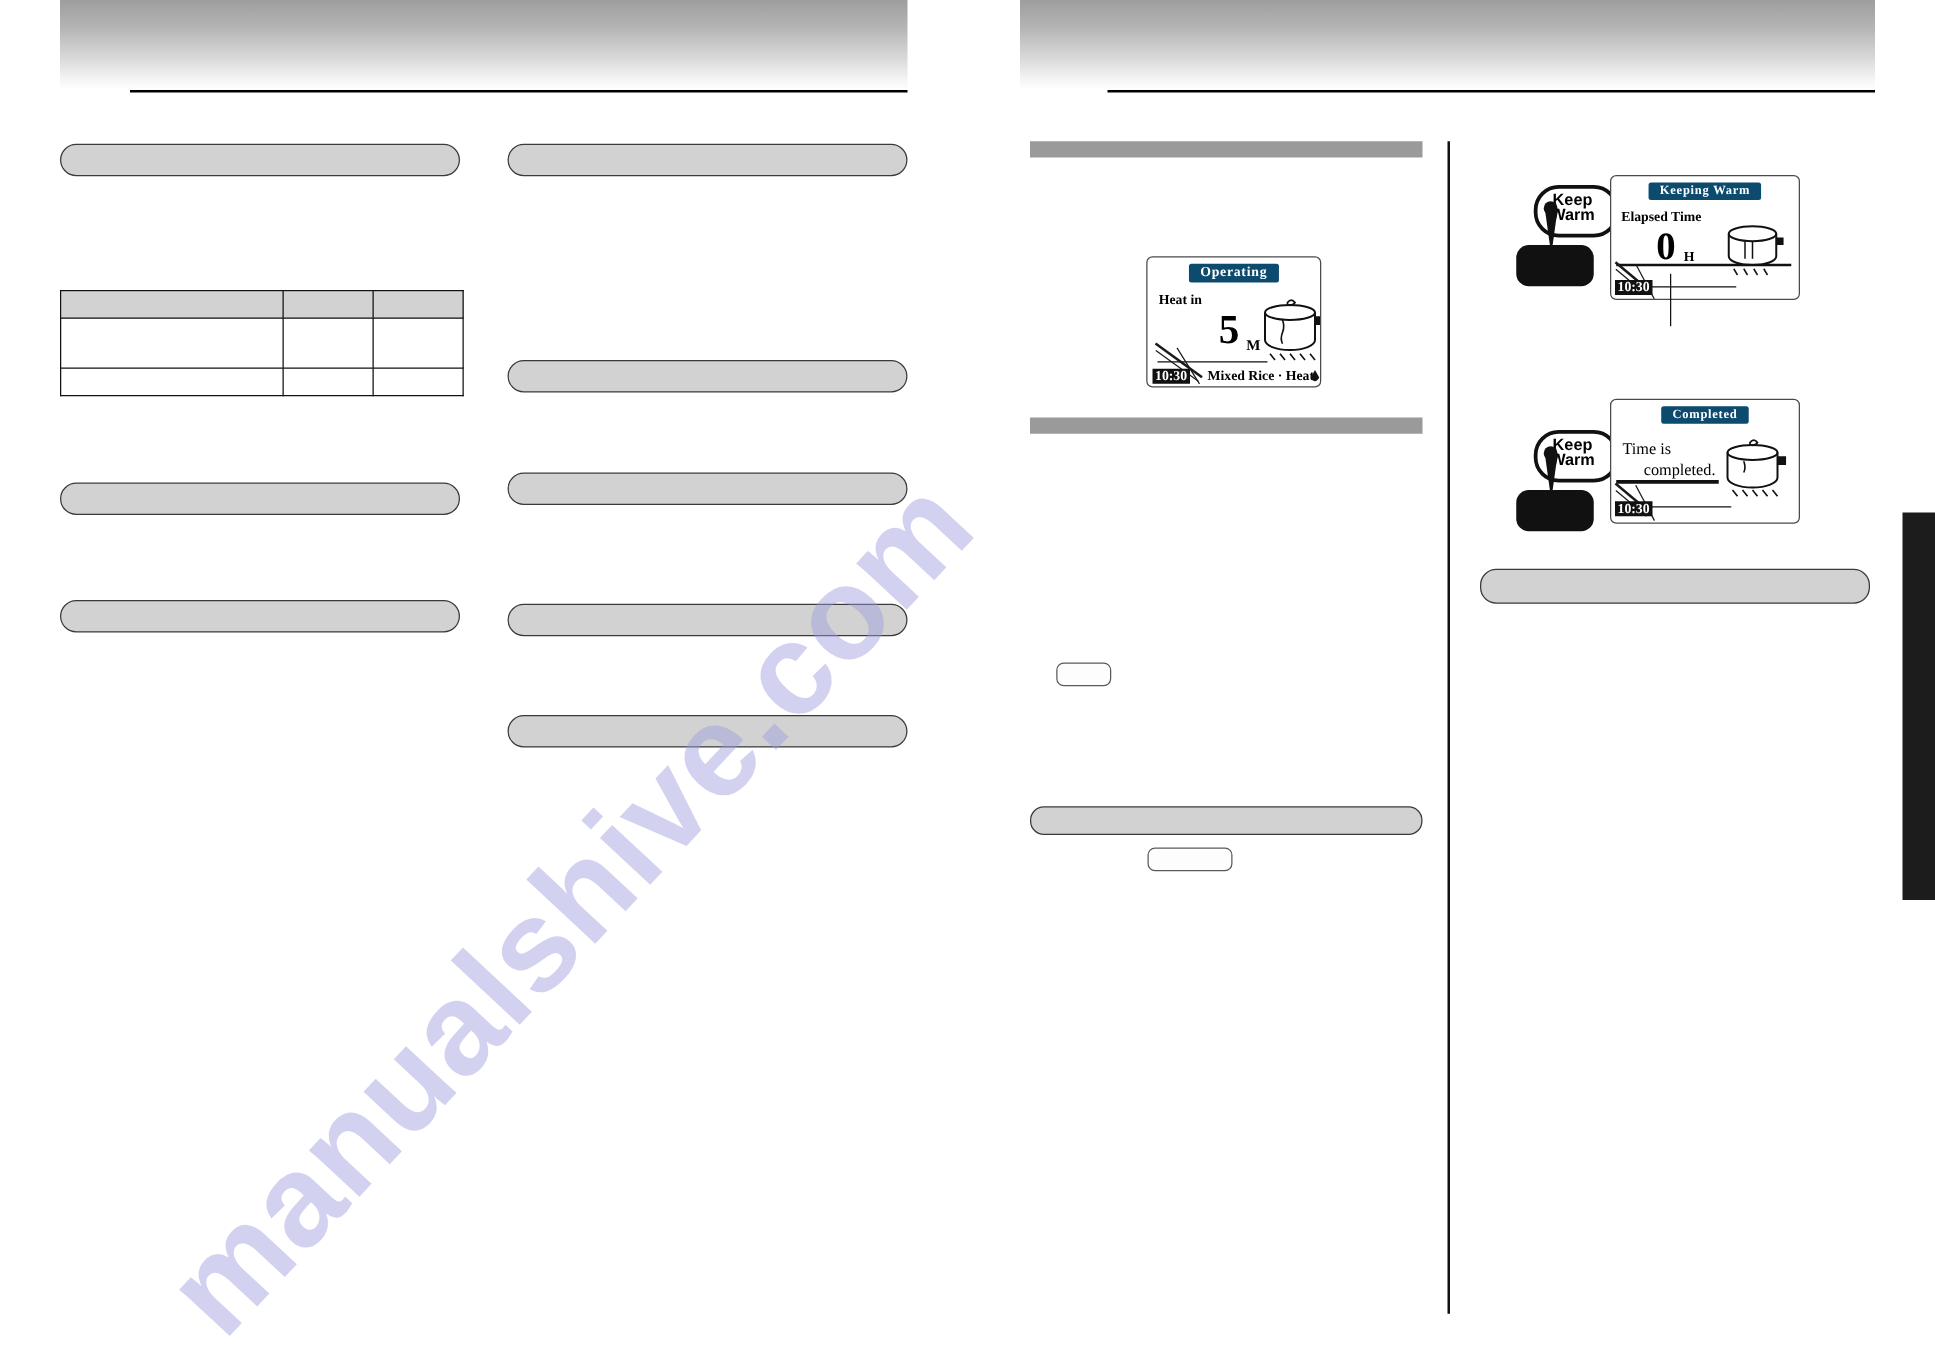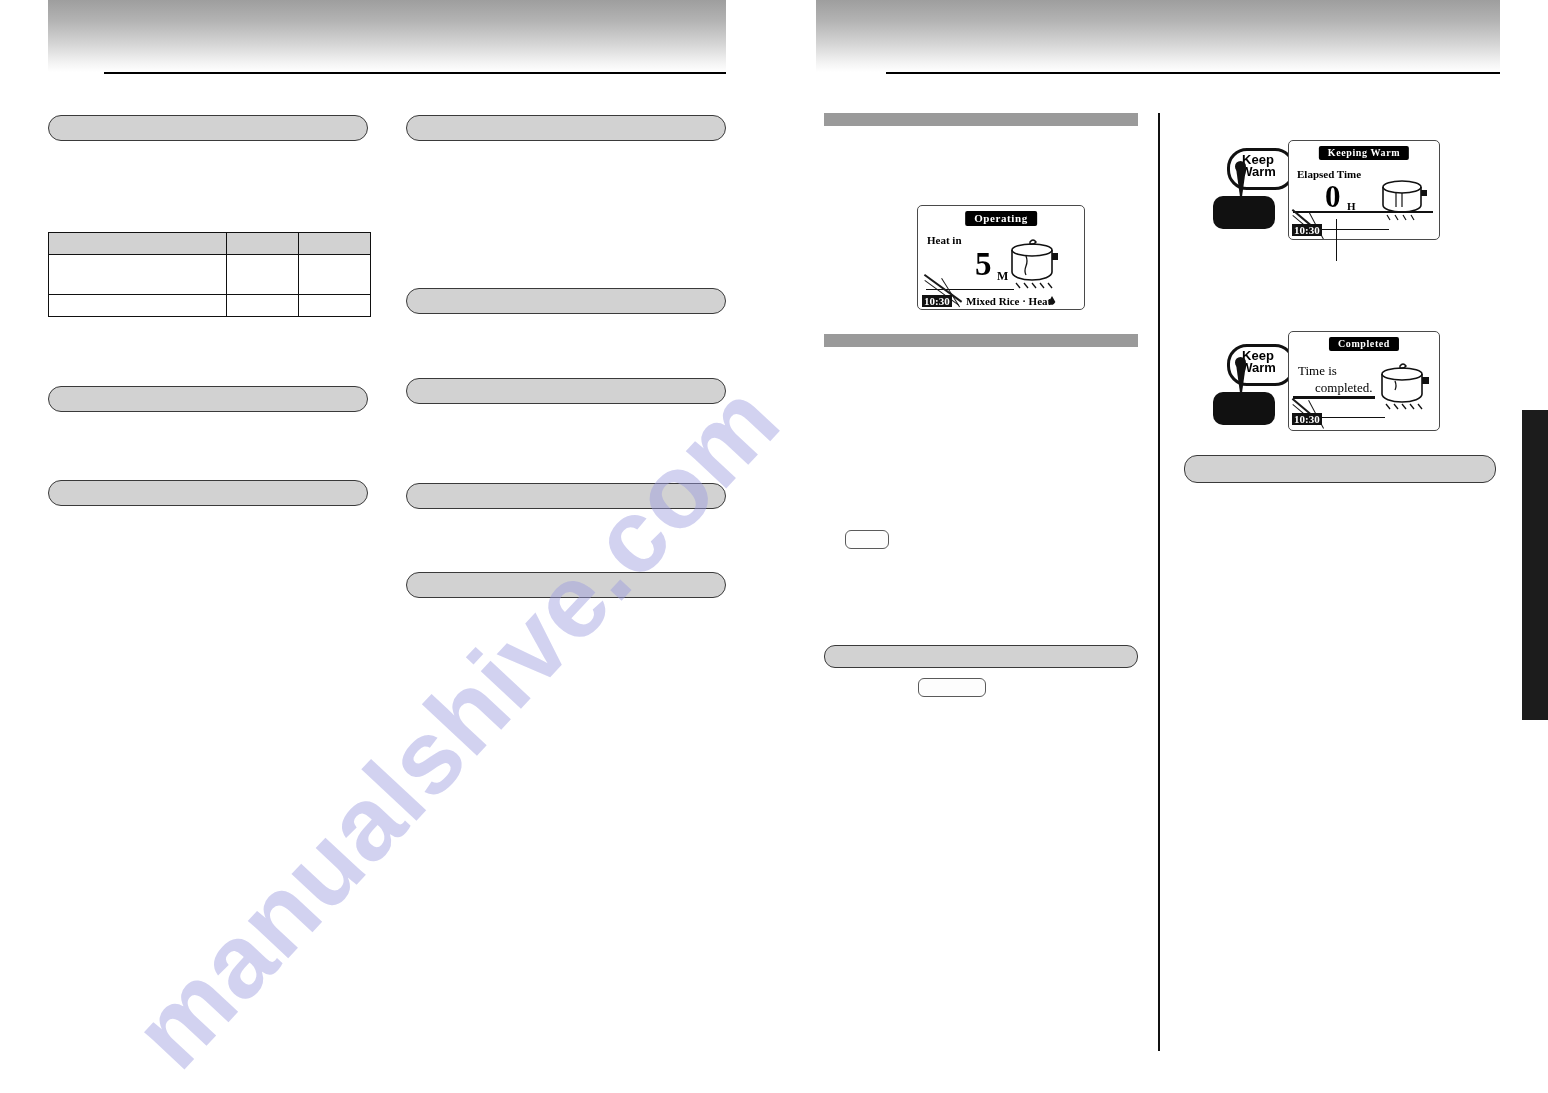--- a/index.html
+++ b/index.html
@@ -39,21 +39,21 @@
 
   
   .vdiv{position:absolute;width:1.6px;background:#111;}
 
   
   .tab{position:absolute;background:#1c1c1c;}
 
   
   .lcd{position:absolute;background:#fff;border:1.4px solid #4a4a4a;border-radius:5px;box-sizing:border-box;overflow:hidden;}
   .lcd-title{position:absolute;left:50%;transform:translateX(-50%);top:5px;
-     background:#000000;color:#fff;font-weight:bold;letter-spacing:.6px;
+     background:#0c4a6e;color:#fff;font-weight:bold;letter-spacing:.6px;
      padding:1px 9px 2px;border-radius:2px;white-space:nowrap;}
   .lcd-lbl{position:absolute;font-weight:bold;white-space:nowrap;}
   .lcd-big{position:absolute;font-weight:bold;line-height:.9;}
   .lcd-unit{position:absolute;font-weight:bold;}
   .lcd-clock{position:absolute;background:#111;color:#fff;font-weight:bold;
      padding:0 2px;letter-spacing:0;white-space:nowrap;}
   .lcd-foot{position:absolute;font-weight:bold;white-space:nowrap;}
   .lcd-hr{position:absolute;background:#111;height:1px;}
   .hatch{position:absolute;background:#1a1a1a;transform-origin:0 0;}
 
@@ -162,21 +162,21 @@
 
   <div class="vdiv" style="left:392px;top:113px;height:938px;"></div>
 
   <div class="flatbar" style="left:58px;top:113px;width:314px;height:13px;">
     <span class="bar-label"></span>
   </div>
   <div class="flatbar" style="left:58px;top:334px;width:314px;height:13px;">
     <span class="bar-label"></span>
   </div>
 
-  <div class="lcd" style="left:151px;top:205px;width:168px;height:105px;">
+  <div class="lcd" style="left:151px;top:205px;width:140px;height:105px;">
     <div class="lcd-title" style="font-size:11px;">Operating</div>
     <div class="lcd-lbl" style="left:9px;top:28px;font-size:11px;">Heat in</div>
     <div class="lcd-big" style="left:57px;top:44px;font-size:33px;">5</div>
     <div class="lcd-unit" style="left:79px;top:63px;font-size:12px;">M</div>
 
     <svg style="position:absolute;left:88px;top:30px;" width="52" height="55" viewBox="0 0 52 55">
       <ellipse cx="26" cy="14" rx="20" ry="6" fill="none" stroke="#111" stroke-width="1.6"></ellipse>
       <path d="M6 14 v22 a20 8 0 0 0 40 0 V14" fill="none" stroke="#111" stroke-width="1.6"></path>
       <path d="M24 6 q3 -4 6 0 q-2 3 -6 2 z" fill="none" stroke="#111" stroke-width="1.4"></path>
       <path d="M20 20 q2 5 0 10 q-2 5 0 9" fill="none" stroke="#111" stroke-width="1.3"></path>
@@ -258,21 +258,21 @@
     <div class="kw-oval"></div>
     <div class="kw-text" style="left:14px;">
       <span>Keep</span>
       <span>Warm</span>
     </div>
     <div class="kw-dot"></div>
     <div class="kw-stem"></div>
     <div class="kw-key"></div>
   </div>
 
-  <div class="lcd" style="left:522px;top:331px;width:152px;height:100px;">
+  <div class="lcd" style="left:522px;top:319px;width:152px;height:100px;">
     <div class="lcd-title" style="font-size:10px;">Completed</div>
     <div class="lcd-lbl" style="left:9px;top:31px;font-size:13px;font-weight:normal;">Time is</div>
     <div class="lcd-lbl" style="left:26px;top:48px;font-size:13px;font-weight:normal;">completed.</div>
 
     <svg style="position:absolute;left:86px;top:28px;" width="54" height="52" viewBox="0 0 54 52">
       <ellipse cx="27" cy="14" rx="20" ry="6" fill="none" stroke="#111" stroke-width="1.6"></ellipse>
       <path d="M7 14 v20 a20 8 0 0 0 40 0 V14" fill="none" stroke="#111" stroke-width="1.6"></path>
       <path d="M25 6 q3 -4 6 0 q-2 3 -6 2 z" fill="none" stroke="#111" stroke-width="1.4"></path>
       <path d="M20 21 q2 5 0 9" fill="none" stroke="#111" stroke-width="1.3"></path>
       <g stroke="#111" stroke-width="1.3">

